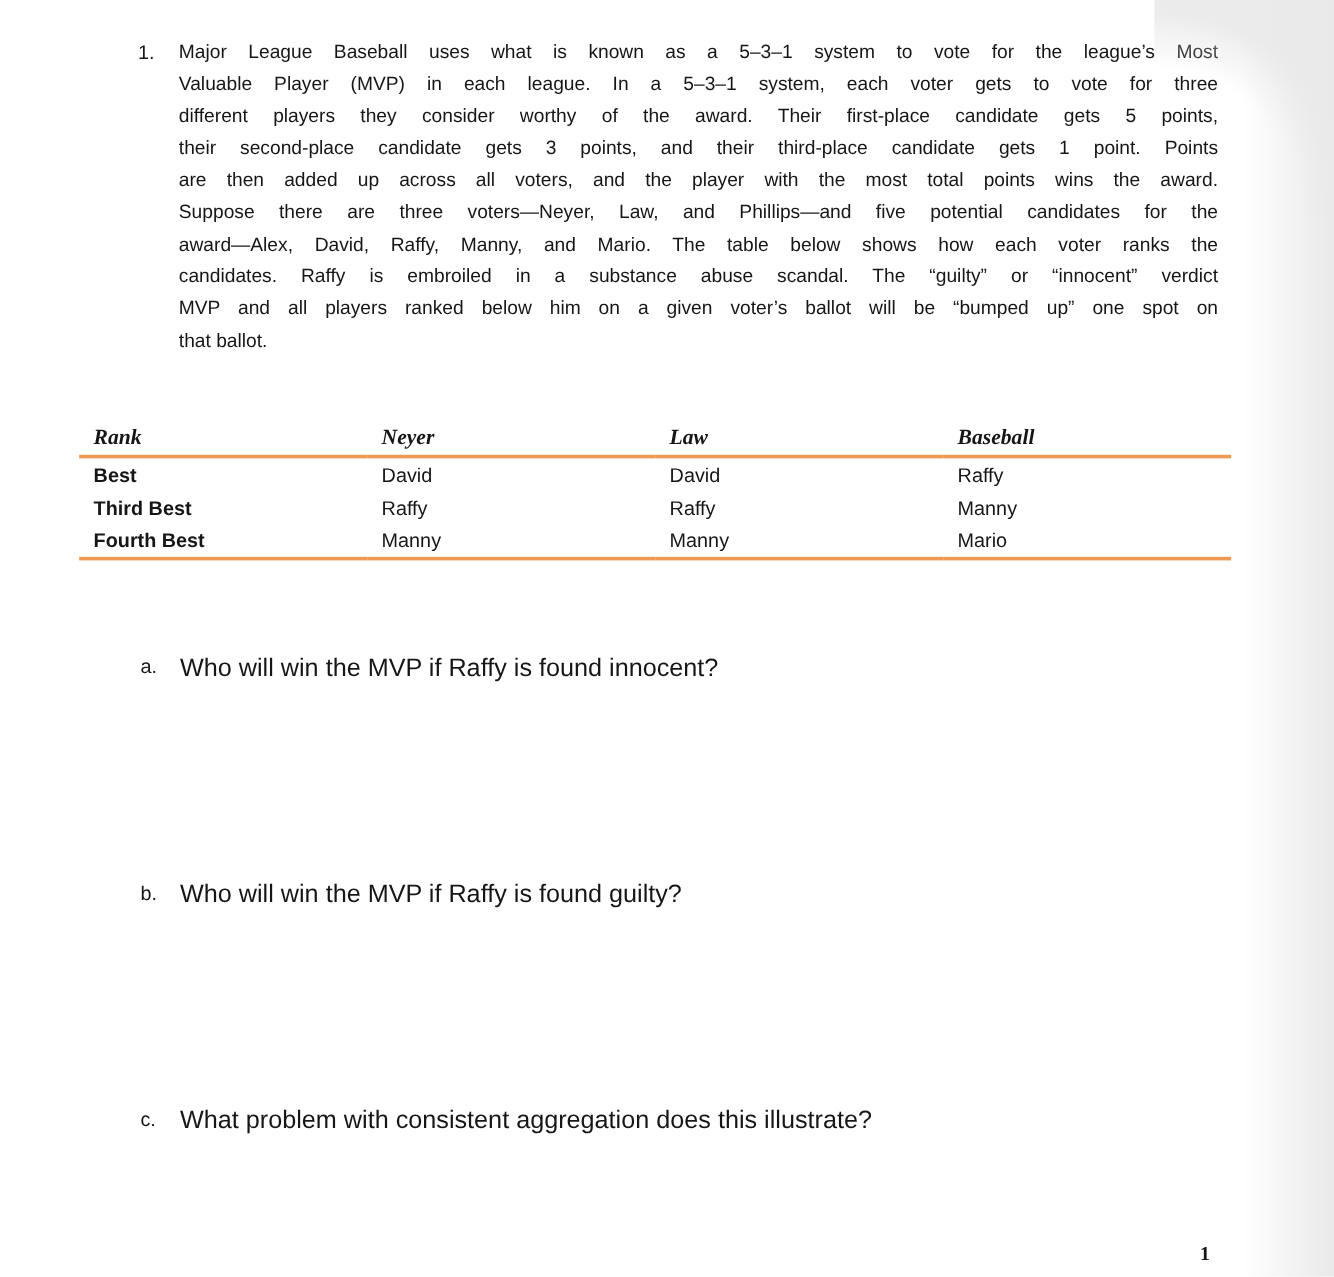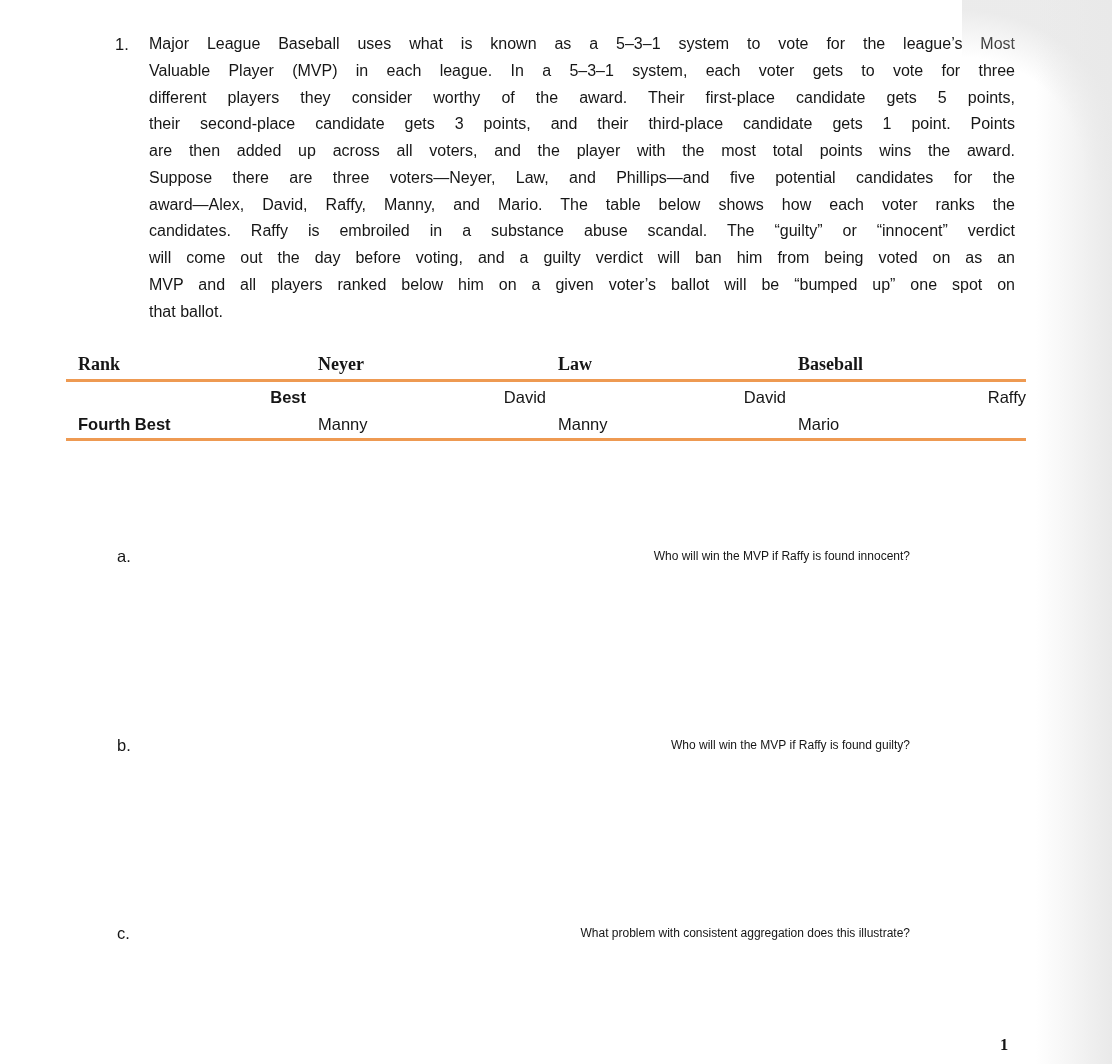--- a/index.html
+++ b/index.html
@@ -47,38 +47,39 @@
     border-collapse: collapse; table-layout: fixed;
     border-bottom: 3px solid #EE9A52;
   }
   table.rank-table col { width: 240px; }
   table.rank-table th {
     font-family: "Liberation Serif", serif;
     font-weight: bold; font-size: 18px; line-height: 22px;
     text-align: left; vertical-align: bottom;
     padding: 0 0 4px 12px;
     border-bottom: 3px solid #EE9A52;
+    font-style: italic;
   }
   table.rank-table td {
     font-size: 16.5px; line-height: 26.8px;
     padding: 0 0 0 12px;
     vertical-align: middle;
   }
-  table.rank-table tbody tr:first-child td { padding-top: 2px; text-align: right; }
+  table.rank-table tbody tr:first-child td { padding-top: 2px; }
   td.rank-cell { font-weight: bold; }
 
   
   .subq { position: absolute; left: 117px; width: 800px; }
   .subq .sq-label {
     position: absolute; left: 0; top: 0;
     font-size: 16.5px; line-height: 27px;
   }
   .subq .sq-text {
     position: absolute; left: 33px; top: 0; width: 760px;
-    font-size: 12px; line-height: 27px; text-align: right;
+    font-size: 21px; line-height: 27px;
   }
   #subq-a { top: 543px; height: 27px; }
   #subq-b { top: 732px; height: 27px; }
   #subq-c { top: 920px; height: 27px; }
 
   
   .page-number {
     position: absolute; left: 1000px; top: 1031px;
     font-family: "Liberation Serif", serif;
     font-weight: bold; font-size: 16.5px; line-height: 27px;
@@ -91,21 +92,20 @@
 
 <div class="q-lines">
   <div class="jline">Major League Baseball uses what is known as a 5–3–1 system to vote for the league’s Most</div>
   <div class="jline">Valuable Player (MVP) in each league. In a 5–3–1 system, each voter gets to vote for three</div>
   <div class="jline">different players they consider worthy of the award. Their first-place candidate gets 5 points,</div>
   <div class="jline">their second-place candidate gets 3 points, and their third-place candidate gets 1 point. Points</div>
   <div class="jline">are then added up across all voters, and the player with the most total points wins the award.</div>
   <div class="jline">Suppose there are three voters—Neyer, Law, and Phillips—and five potential candidates for the</div>
   <div class="jline">award—Alex, David, Raffy, Manny, and Mario. The table below shows how each voter ranks the</div>
   <div class="jline">candidates. Raffy is embroiled in a substance abuse scandal. The “guilty” or “innocent” verdict</div>
-  <div class="jline">will come out the day before voting, and a guilty verdict will ban him from being voted on as an</div>
   <div class="jline">MVP and all players ranked below him on a given voter’s ballot will be “bumped up” one spot on</div>
   <div class="jline last">that ballot.</div>
 </div>
 
 <table class="rank-table">
   <colgroup>
       <col>
       <col>
       <col>
       <col>
@@ -117,20 +117,26 @@
       <th>Law</th>
       <th>Baseball</th>
     </tr>
   </thead>
   <tbody>
     <tr>
       <td class="rank-cell">Best</td>
       <td>David</td>
       <td>David</td>
       <td>Raffy</td>
+    </tr>
+    <tr>
+      <td class="rank-cell">Third Best</td>
+      <td>Raffy</td>
+      <td>Raffy</td>
+      <td>Manny</td>
     </tr>
     <tr>
       <td class="rank-cell">Fourth Best</td>
       <td>Manny</td>
       <td>Manny</td>
       <td>Mario</td>
     </tr>
   </tbody>
 </table>
 

